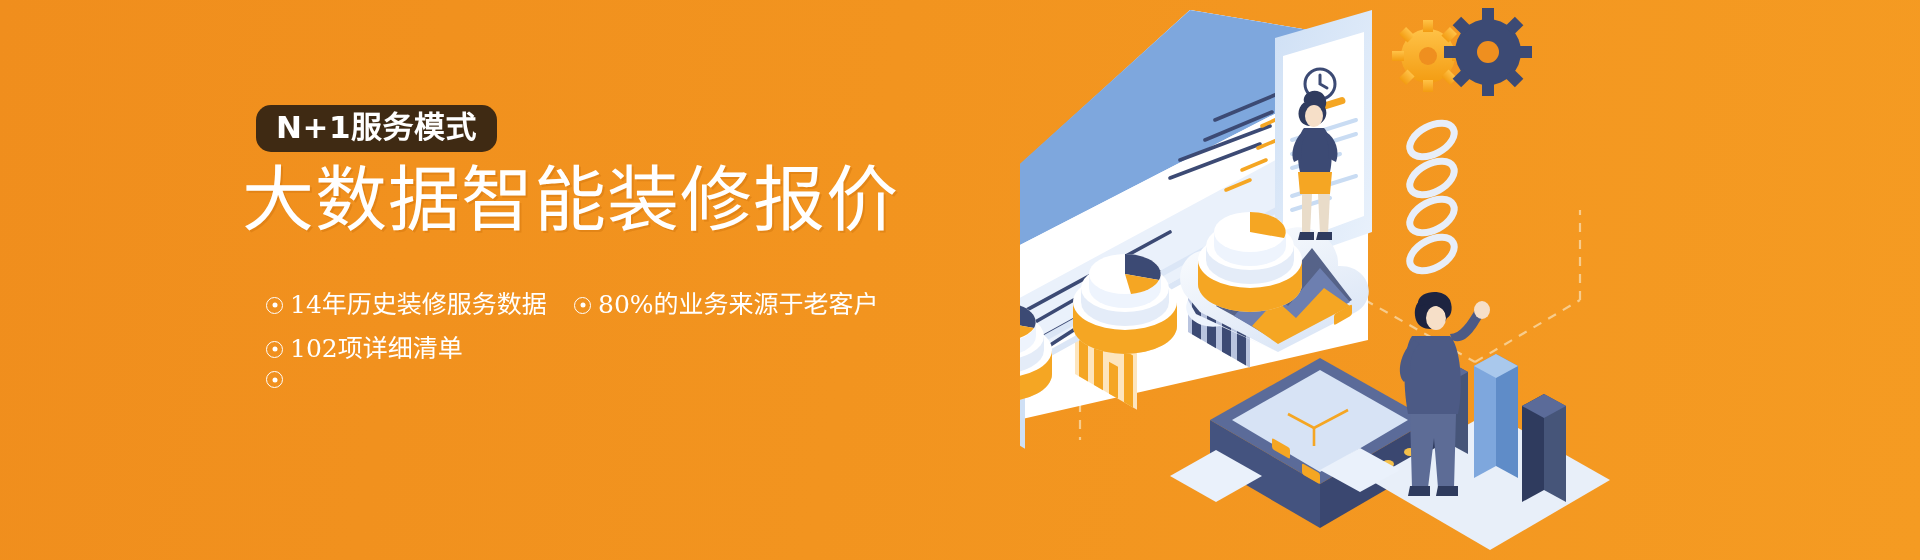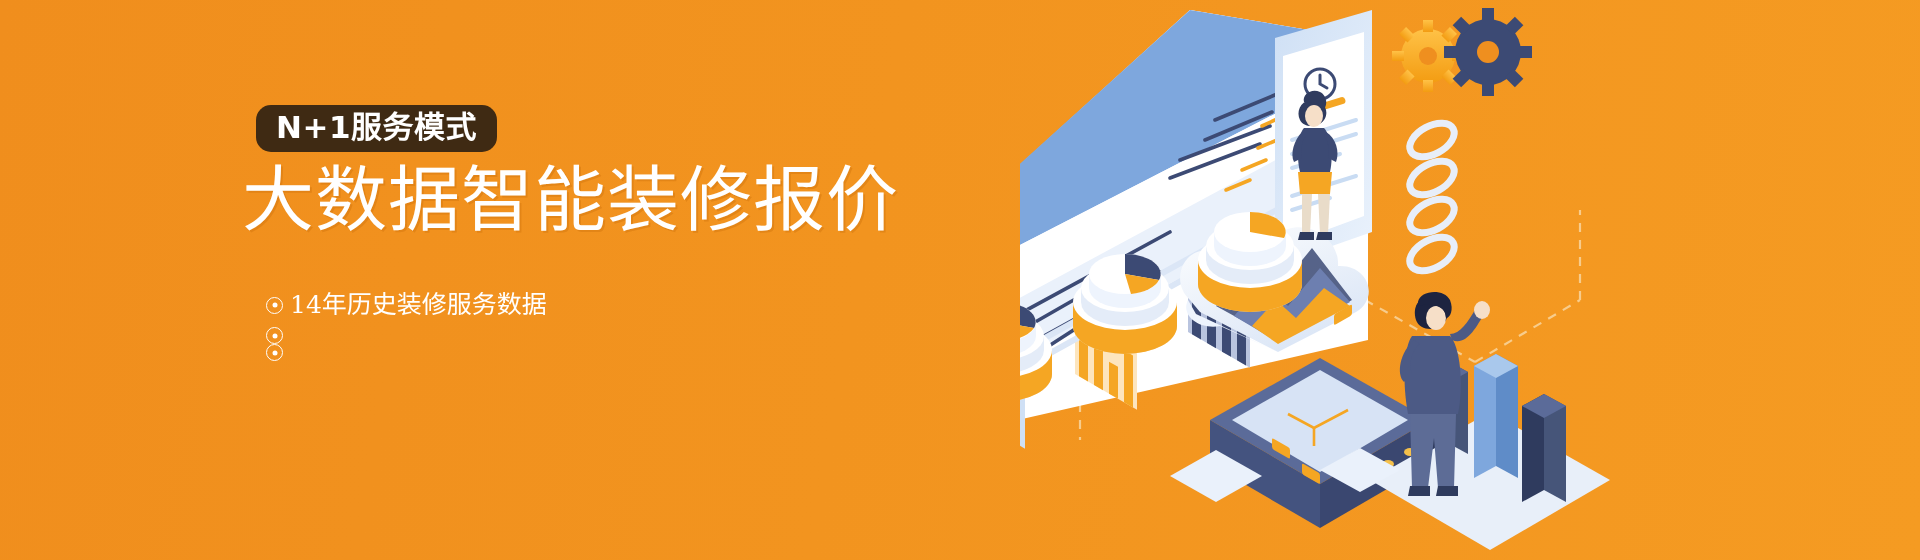--- a/index.html
+++ b/index.html
@@ -71,27 +71,32 @@
 
     <div class="bullets">
 
       <div class="bcol left">
         <div class="bullet">
           <span class="bdot"></span>
           <span>14年历史装修服务数据</span>
         </div>
         <div class="bullet">
           <span class="bdot"></span>
+          <span>102项详细清单</span>
         </div>
         <div class="bullet">
           <span class="bdot"></span>
         </div>
       </div>
 
       <div class="bcol right">
+        <div class="bullet">
+          <span class="bdot"></span>
+          <span>80%的业务来源于老客户</span>
+        </div>
       </div>
 
     </div>
   </div>
 
   <div class="art">
     <svg viewBox="0 0 900 560" xmlns="http://www.w3.org/2000/svg">
       <defs>
         <linearGradient id="gWhite" x1="0" y1="0" x2="0" y2="1">
           <stop offset="0" stop-color="#ffffff"></stop>

